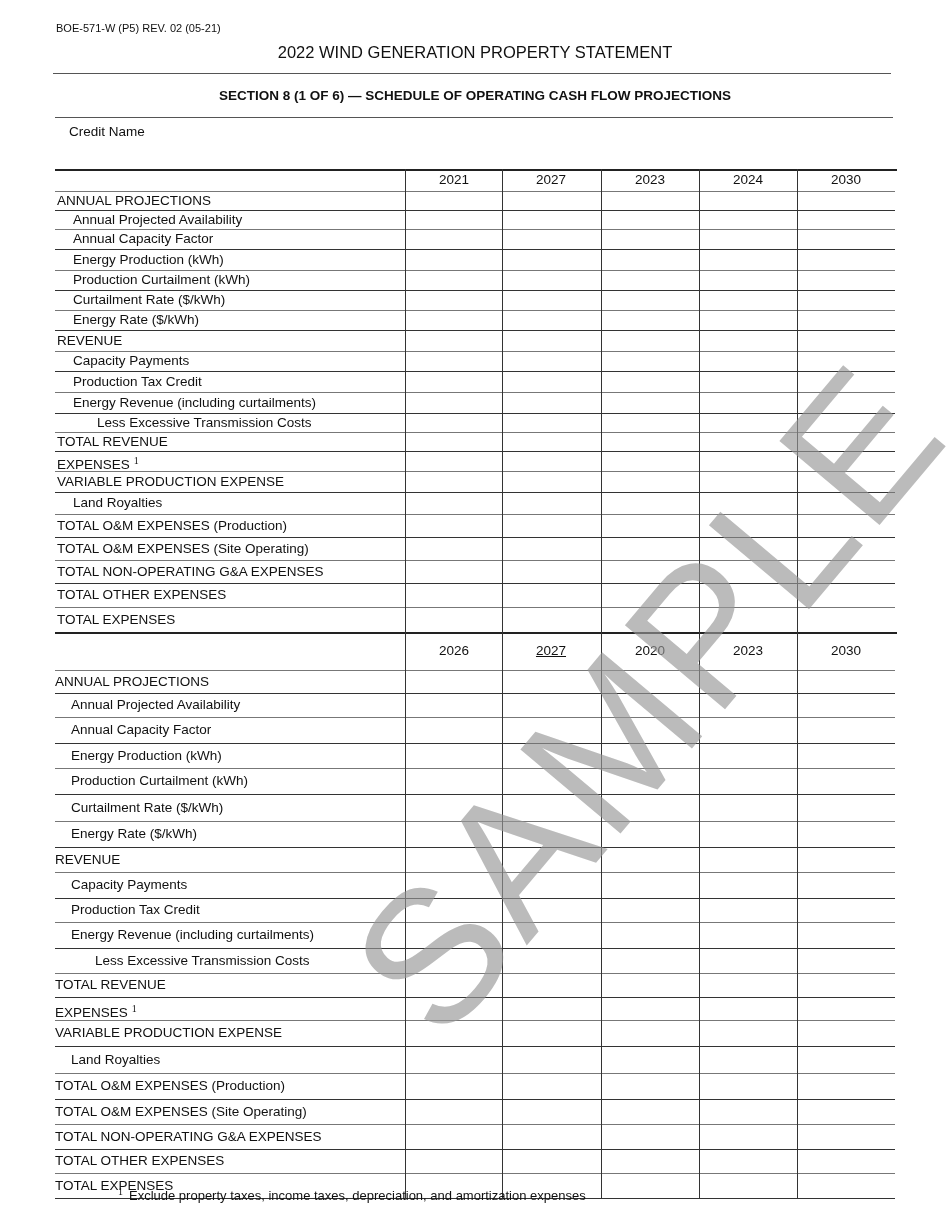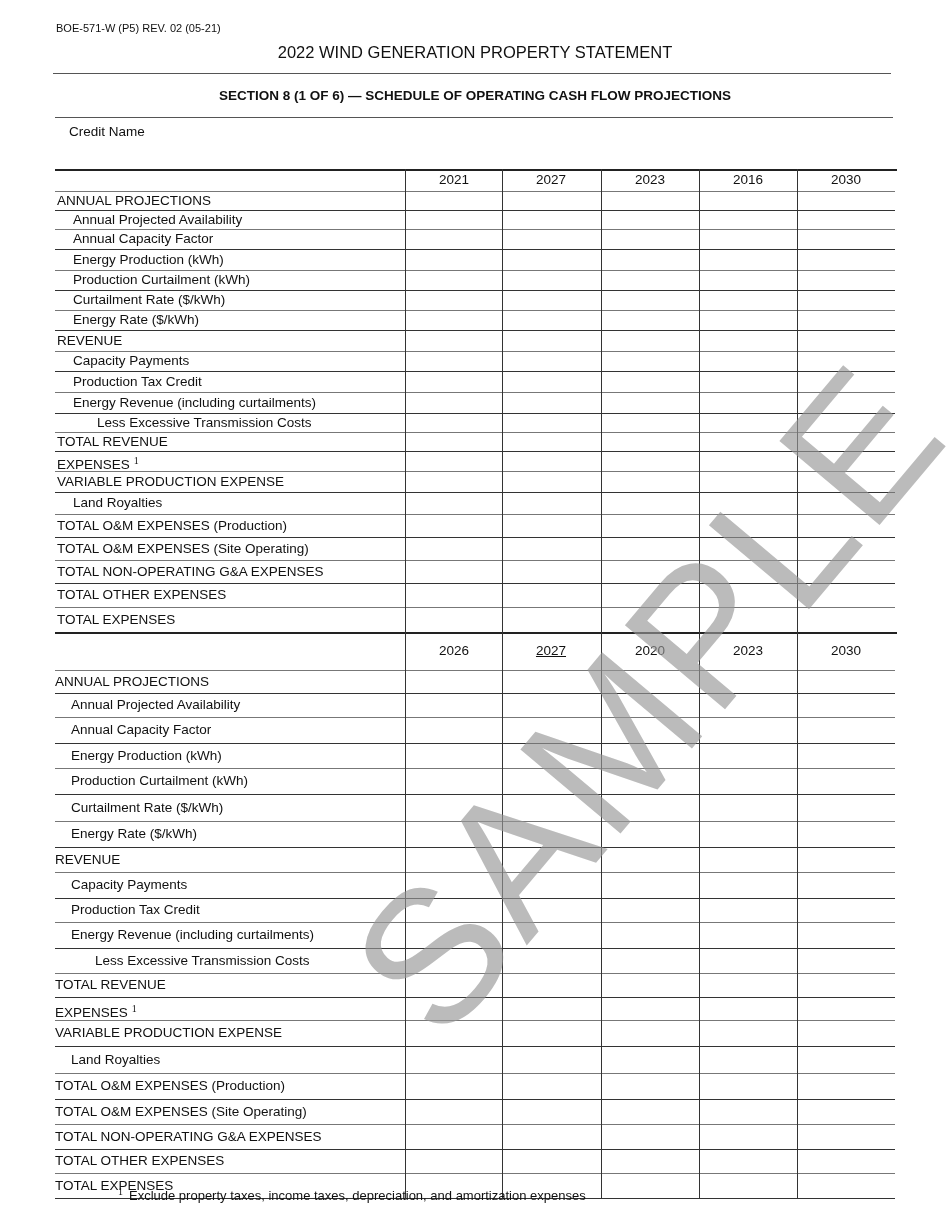--- a/index.html
+++ b/index.html
@@ -41,21 +41,21 @@
 <div class="rule" style="left:53px; top:73px; width:838px; height:1px;"></div>
 <div class="section-title">SECTION 8 (1 OF 6) — SCHEDULE OF OPERATING CASH FLOW PROJECTIONS</div>
 <div class="rule" style="left:55px; top:117px; width:838px; height:1px;"></div>
 <div class="company">Credit Name</div>
 
 <div id="grid" class="grid">
     <div class="hline thick" style="left:55px; top:145px; width:842px;"></div>
     <div class="yr" style="left:406px; top:148px;">2021</div>
     <div class="yr" style="left:503px; top:148px;">2027</div>
     <div class="yr" style="left:602px; top:148px;">2023</div>
-    <div class="yr" style="left:700px; top:148px;">2016</div>
+    <div class="yr" style="left:700px; top:148px;">2024</div>
     <div class="yr" style="left:798px; top:148px;">2030</div>
     <div class="hline light" style="left:55px; top:167px; width:840px;"></div>
     <div class="lbl" style="left:57px; top:169px;"><span>ANNUAL PROJECTIONS</span></div>
     <div class="cell" style="left:406px; top:169px; width:96px; height:17px;"></div>
     <div class="cell" style="left:503px; top:169px; width:98px; height:17px;"></div>
     <div class="cell" style="left:602px; top:169px; width:97px; height:17px;"></div>
     <div class="cell" style="left:700px; top:169px; width:97px; height:17px;"></div>
     <div class="cell" style="left:798px; top:169px; width:97px; height:17px;"></div>
     <div class="hline" style="left:55px; top:186px; width:840px;"></div>
     <div class="lbl" style="left:73px; top:187.5px;"><span>Annual Projected Availability</span></div>

